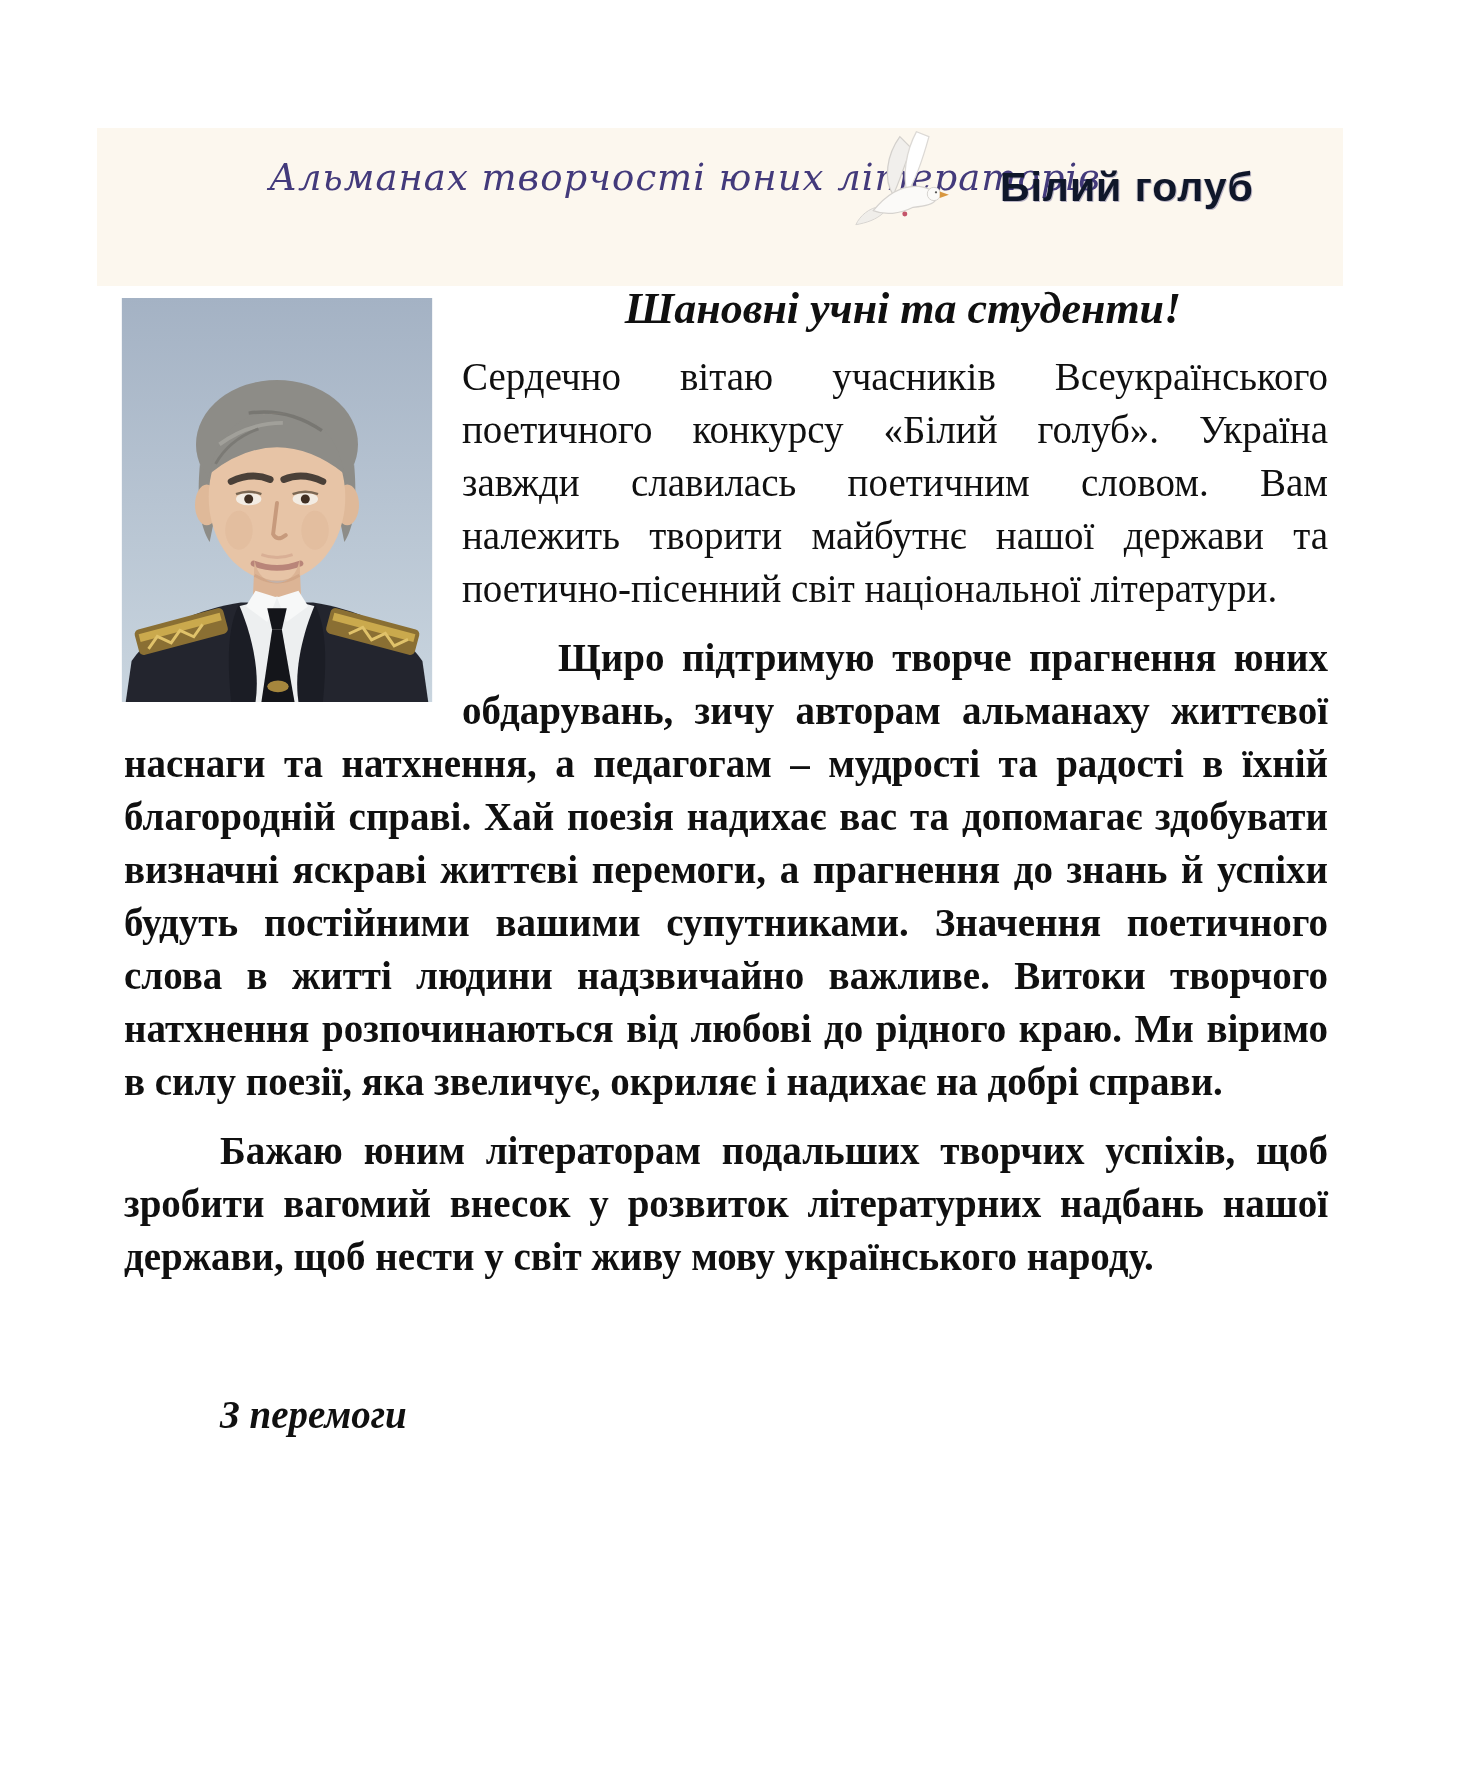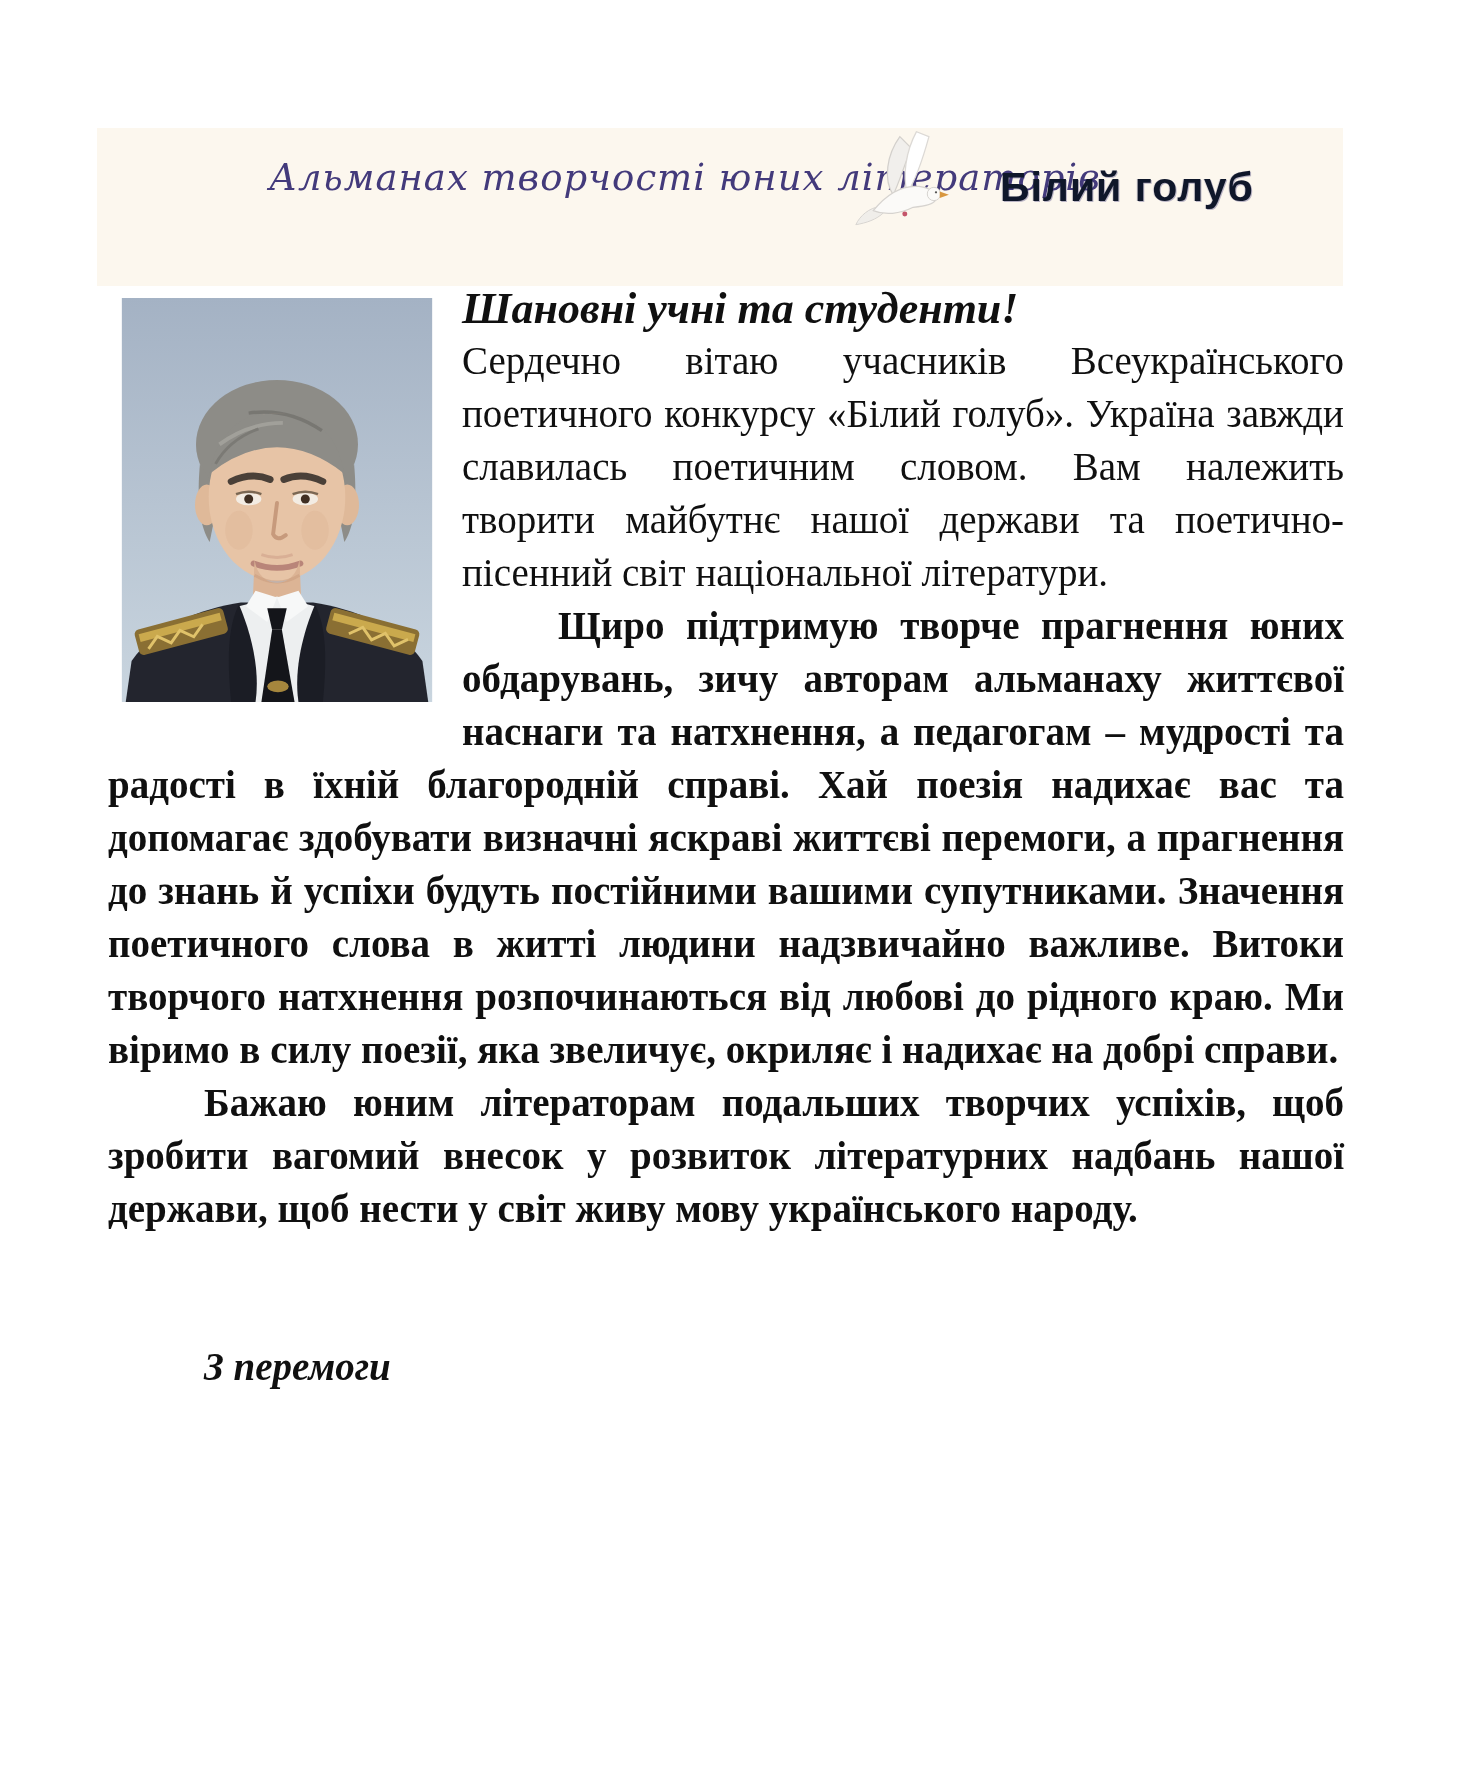--- a/index.html
+++ b/index.html
@@ -52,23 +52,24 @@
   }
   .photo-frame {
     float:left;
     width:318px; height:404px;
     margin:20px 26px 14px 10px;
   }
   .photo-frame svg { display:block; width:100%; height:100%; }
   .letter-title {
     font-size:44px; line-height:50px;
     font-weight:bold; font-style:italic;
+    text-align:center;
     margin:6px 0 0 0;
   }
-  .doc p { margin:0; }
+  .doc p { margin:16px; }
   .para-first { margin-top:54px; }
   .indent { text-indent:96px;font-weight:bold; }
   .signature-block {
     margin-top:100px;
     font-weight:bold; font-style:italic;
     line-height:64px;
   }
   .signature-block p { text-indent:96px; }
 </style>
 </head>

